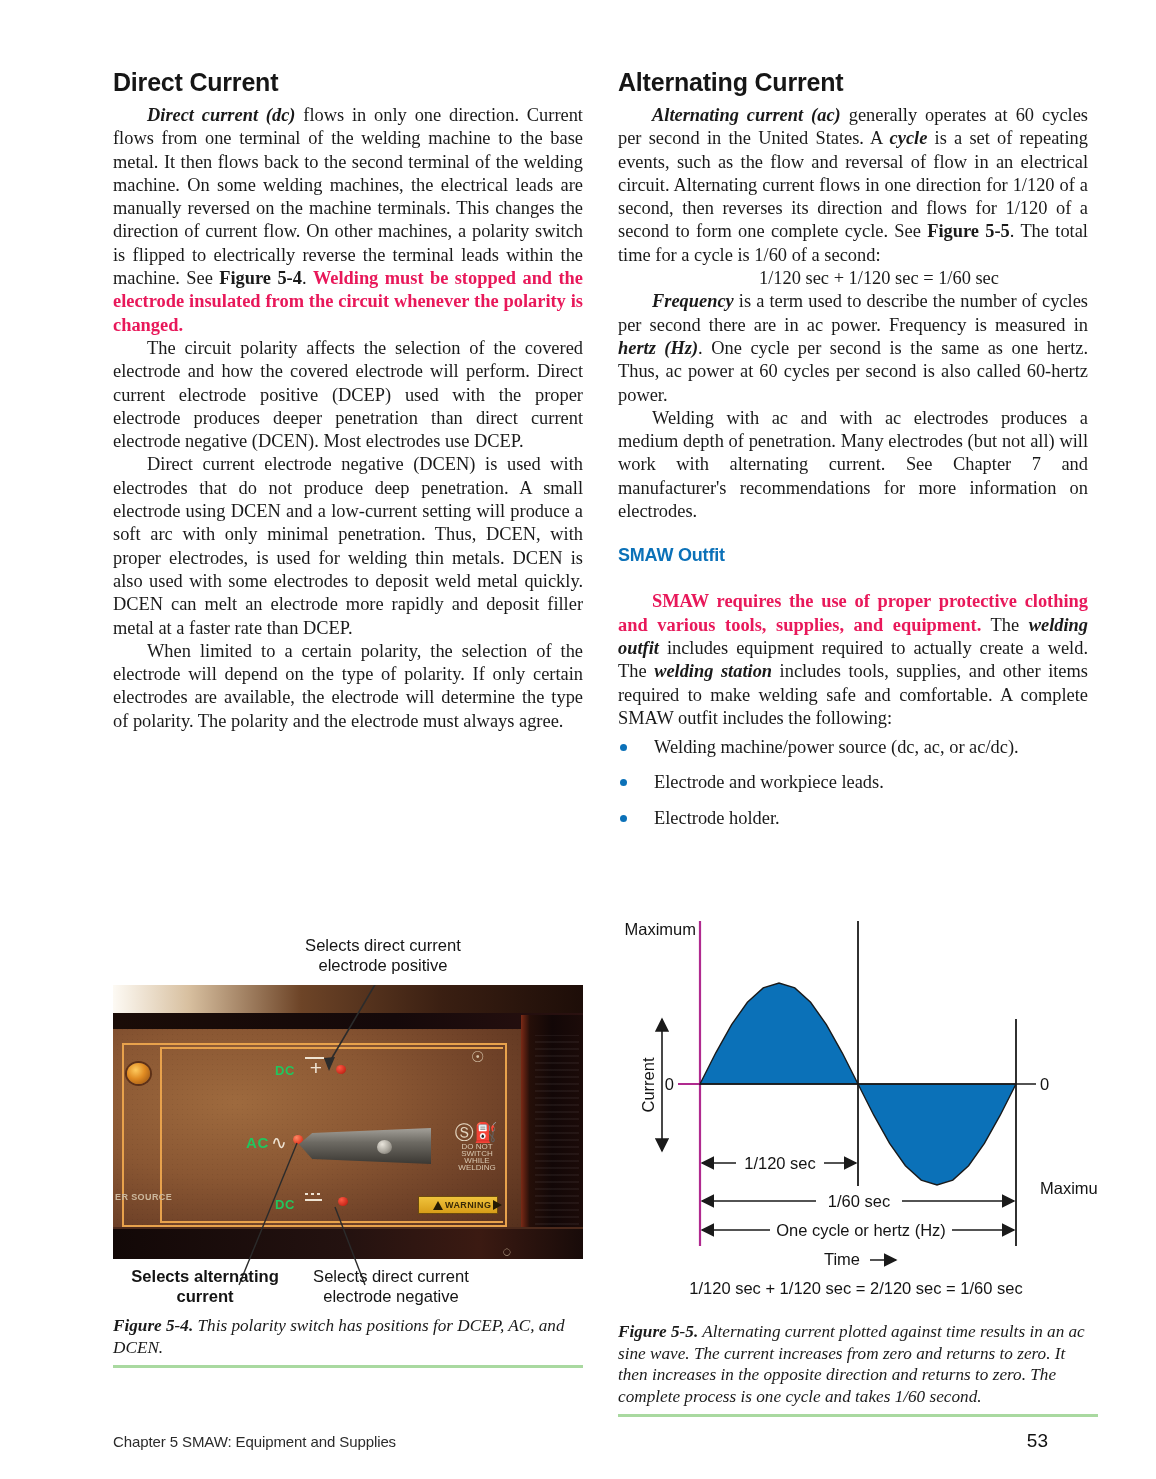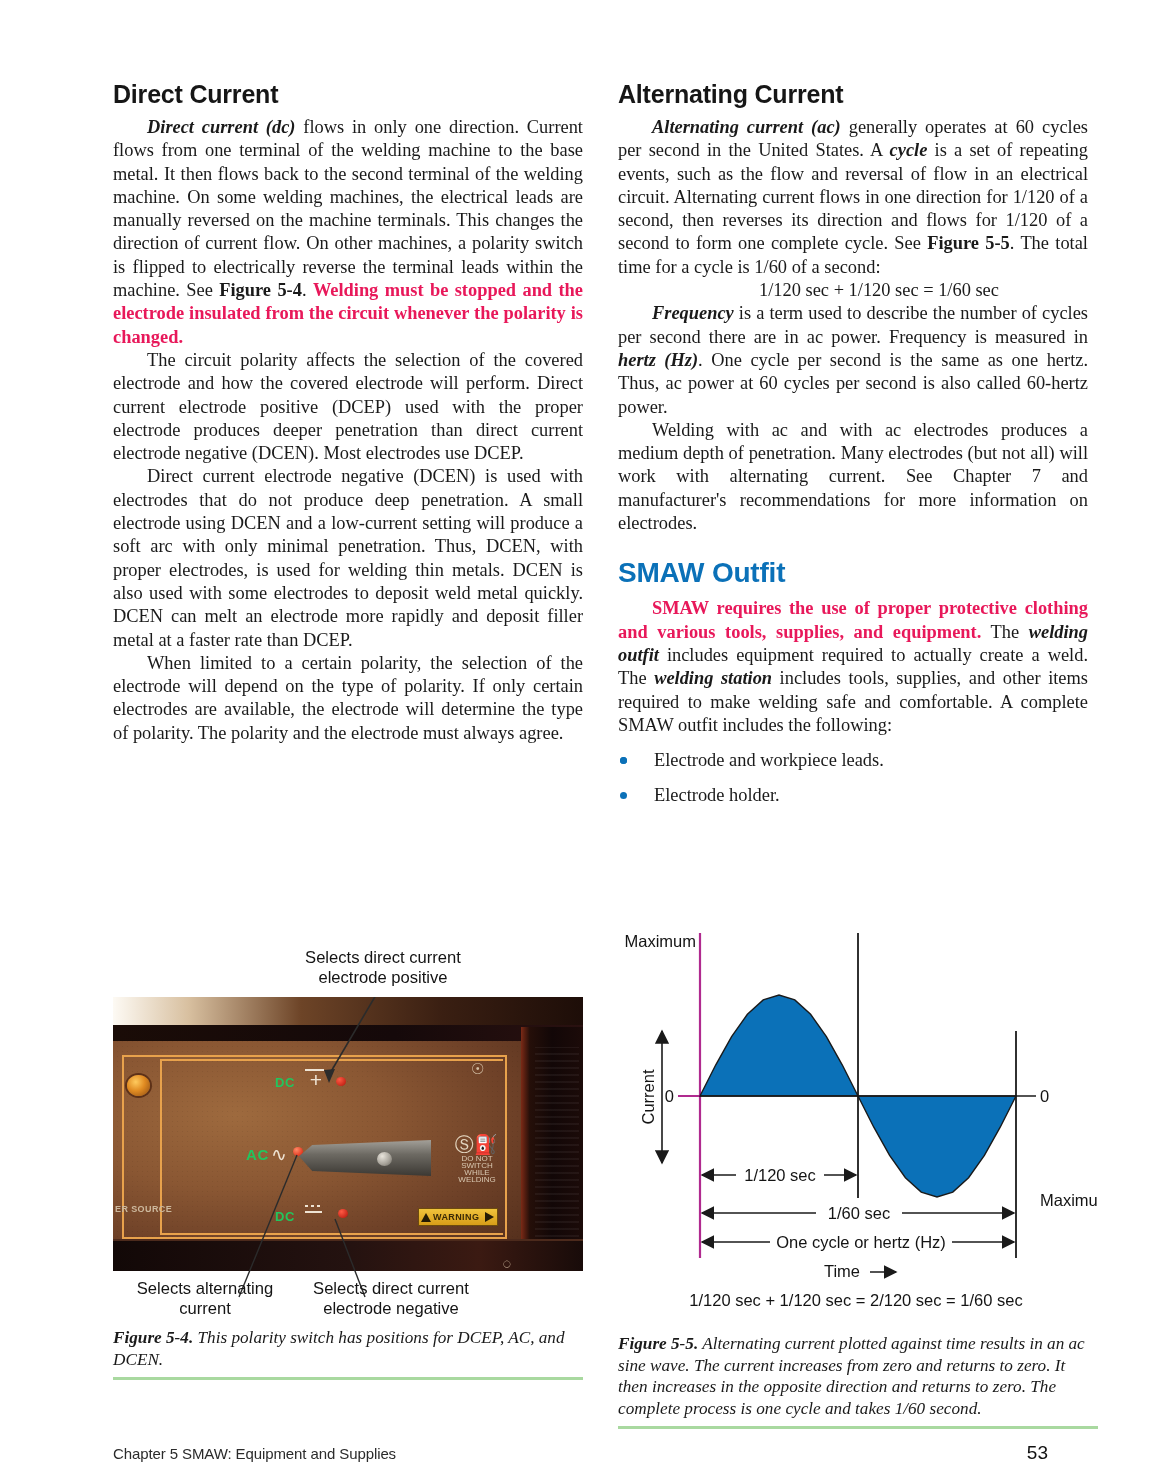--- a/index.html
+++ b/index.html
@@ -11,21 +11,21 @@
     height: 1479px;
     background: #ffffff;
     font-family: "Liberation Serif", serif;
     color: #1a1a1a;
     position: relative;
     overflow: hidden;
   }
 
   .page {
     position: absolute;
-    left: 0; top: 18px;
+    left: 0; top: 6px;
     width: 1156px;
     height: 1431px;
   }
 
   
   .col {
     position: absolute;
     width: 470px;
     top: 62px;
   }
@@ -33,21 +33,21 @@
   .col-right { left: 618px; }
 
   h2.head {
     font-family: "Liberation Sans", sans-serif;
     font-size: 25px;
     font-weight: bold;
     letter-spacing: -0.2px;
     margin: 0 0 7px 0;
     color: #161616;
   }
-  h2.head.blue { color: #0b71b8; font-size: 28px; margin-top: 22px; margin-bottom: 8px;}
+  h2.head.blue { color: #0b71b8; font-size: 18px; margin-top: 22px; margin-bottom: 24px;}
 
   p.body {
     font-size: 18.4px;
     line-height: 23.3px;
     margin: 0;
     text-align: justify;
     text-indent: 34px;
     hyphens: manual;
   }
   p.eq { text-indent: 52px; text-align: center; }
@@ -216,21 +216,21 @@
   .dot-r1{ left: 223px; top: 80px; }
   .dot-r2{ left: 180px; top: 150px; background: radial-gradient(circle at 35% 30%,#ff8a66 0%,#e43a22 70%,#961d12 100%); }
   .dot-r3{ left: 225px; top: 212px; }
   .ph-warn {
     position:absolute; left: 305px; top: 211px; width: 80px; height: 18px;
     background: linear-gradient(180deg,#f0c33c 0%, #d89d18 100%);
     border:1px solid #6d4b0e;
     font-family:"Liberation Sans", sans-serif;
     font-size: 9px; font-weight:bold; color:#3a2a06;
     letter-spacing:.4px;
-    display:flex; align-items:center; gap:2px; padding-left:2px;
+    display:flex; align-items:center; gap:2px; padding-left:14px;
     box-sizing:border-box;
   }
   .ph-warn .tri{
     width:0;height:0;border-left:5px solid transparent;border-right:5px solid transparent;
     border-bottom:9px solid #231a04;
   }
   .ph-warn .arrow{
     margin-left:auto; margin-right:3px;
     width:0;height:0;border-top:5px solid transparent;border-bottom:5px solid transparent;
     border-left:9px solid #231a04;
@@ -259,21 +259,21 @@
 
   .callout-bottom-row {
     position: relative;
     margin-top: 8px;
     height: 48px;
     font-family: "Liberation Sans", sans-serif;
     font-size: 16.6px;
     line-height: 20px;
     color: #141414;
   }
-  .cb1 { position:absolute; left: 6px; top: 0; width: 172px; text-align:center; }
+  .cb1 { position:absolute; left: 6px; top: 0; width: 172px; text-align:center;font-weight:bold; }
   .cb2 { position:absolute; left: 178px; top: 0; width: 200px; text-align:center; }
 
   
   #fig-right { position: absolute; left: 618px; top: 905px; width: 480px; }
   #sine-svg  { display:block; }
 
   .fig5-5-cap { margin-top: 10px; }
 
   
   .footer {
@@ -307,21 +307,21 @@
     <h2 class="head">Alternating Current</h2>
     <p class="body" id="rp1"><span class="bi">Alternating current (ac)</span> generally operates at 60 cycles per second in the United States. A <span class="bi">cycle</span> is a set of repeating events, such as the flow and reversal of flow in an electrical circuit. Alternating current flows in one direction for 1/120 of a second, then reverses its direction and flows for 1/120 of a second to form one complete cycle. See <span class="b">Figure 5-5</span>. The total time for a cycle is 1/60 of a second:</p>
     <p class="body eq">1/120 sec + 1/120 sec = 1/60 sec</p>
     <p class="body" id="rp3"><span class="bi">Frequency</span> is a term used to describe the number of cycles per second there are in ac power. Frequency is measured in <span class="bi">hertz (Hz)</span>. One cycle per second is the same as one hertz. Thus, ac power at 60 cycles per second is also called 60-hertz power.</p>
     <p class="body" id="rp4">Welding with ac and with ac electrodes produces a medium depth of penetration. Many electrodes (but not all) will work with alternating current. See Chapter 7 and manufacturer's recommendations for more information on electrodes.</p>
 
     <h2 class="head blue">SMAW Outfit</h2>
     <p class="body" id="rp5"><span class="mag">SMAW requires the use of proper protective clothing and various tools, supplies, and equipment.</span> The <span class="bi">welding outfit</span> includes equipment required to actually create a weld. The <span class="bi">welding station</span> includes tools, supplies, and other items required to make welding safe and comfortable. A complete SMAW outfit includes the following:</p>
 
     <ul class="bullets">
-      <li><span class="dot"></span></li>
+      <li><span class="dot"></span><span>Welding machine/power source (dc, ac, or ac/dc).</span></li>
       <li><span class="dot"></span><span>Electrode and workpiece leads.</span></li>
       <li><span class="dot"></span><span>Electrode holder.</span></li>
     </ul>
   </div>
 
   <div id="fig-left">
 
     <div class="callout-top" id="cal-top">
         <div>Selects direct current</div>
         <div>electrode positive</div>

